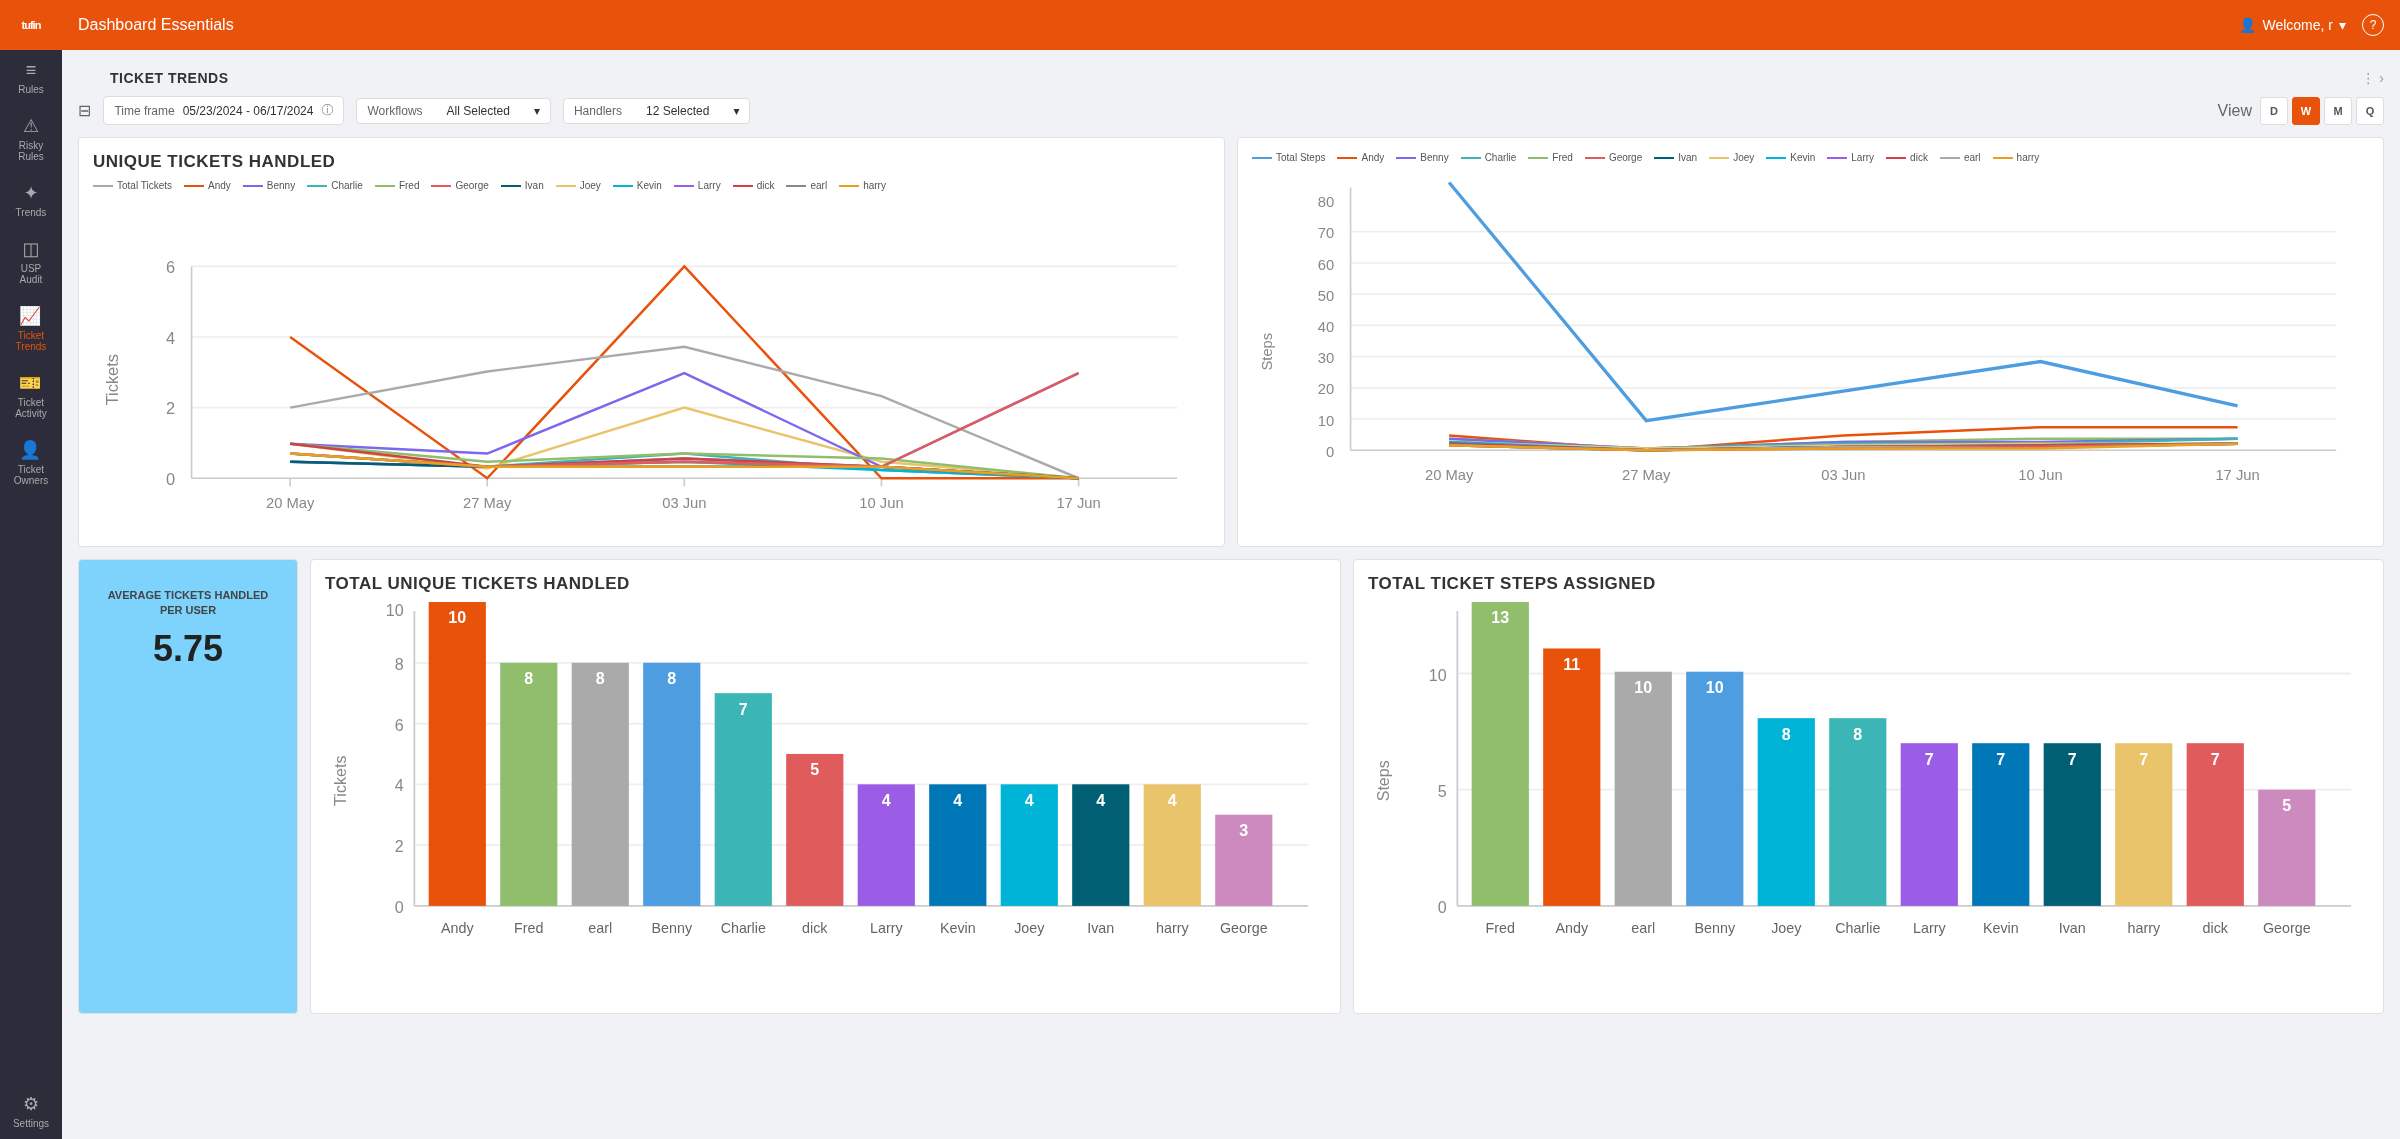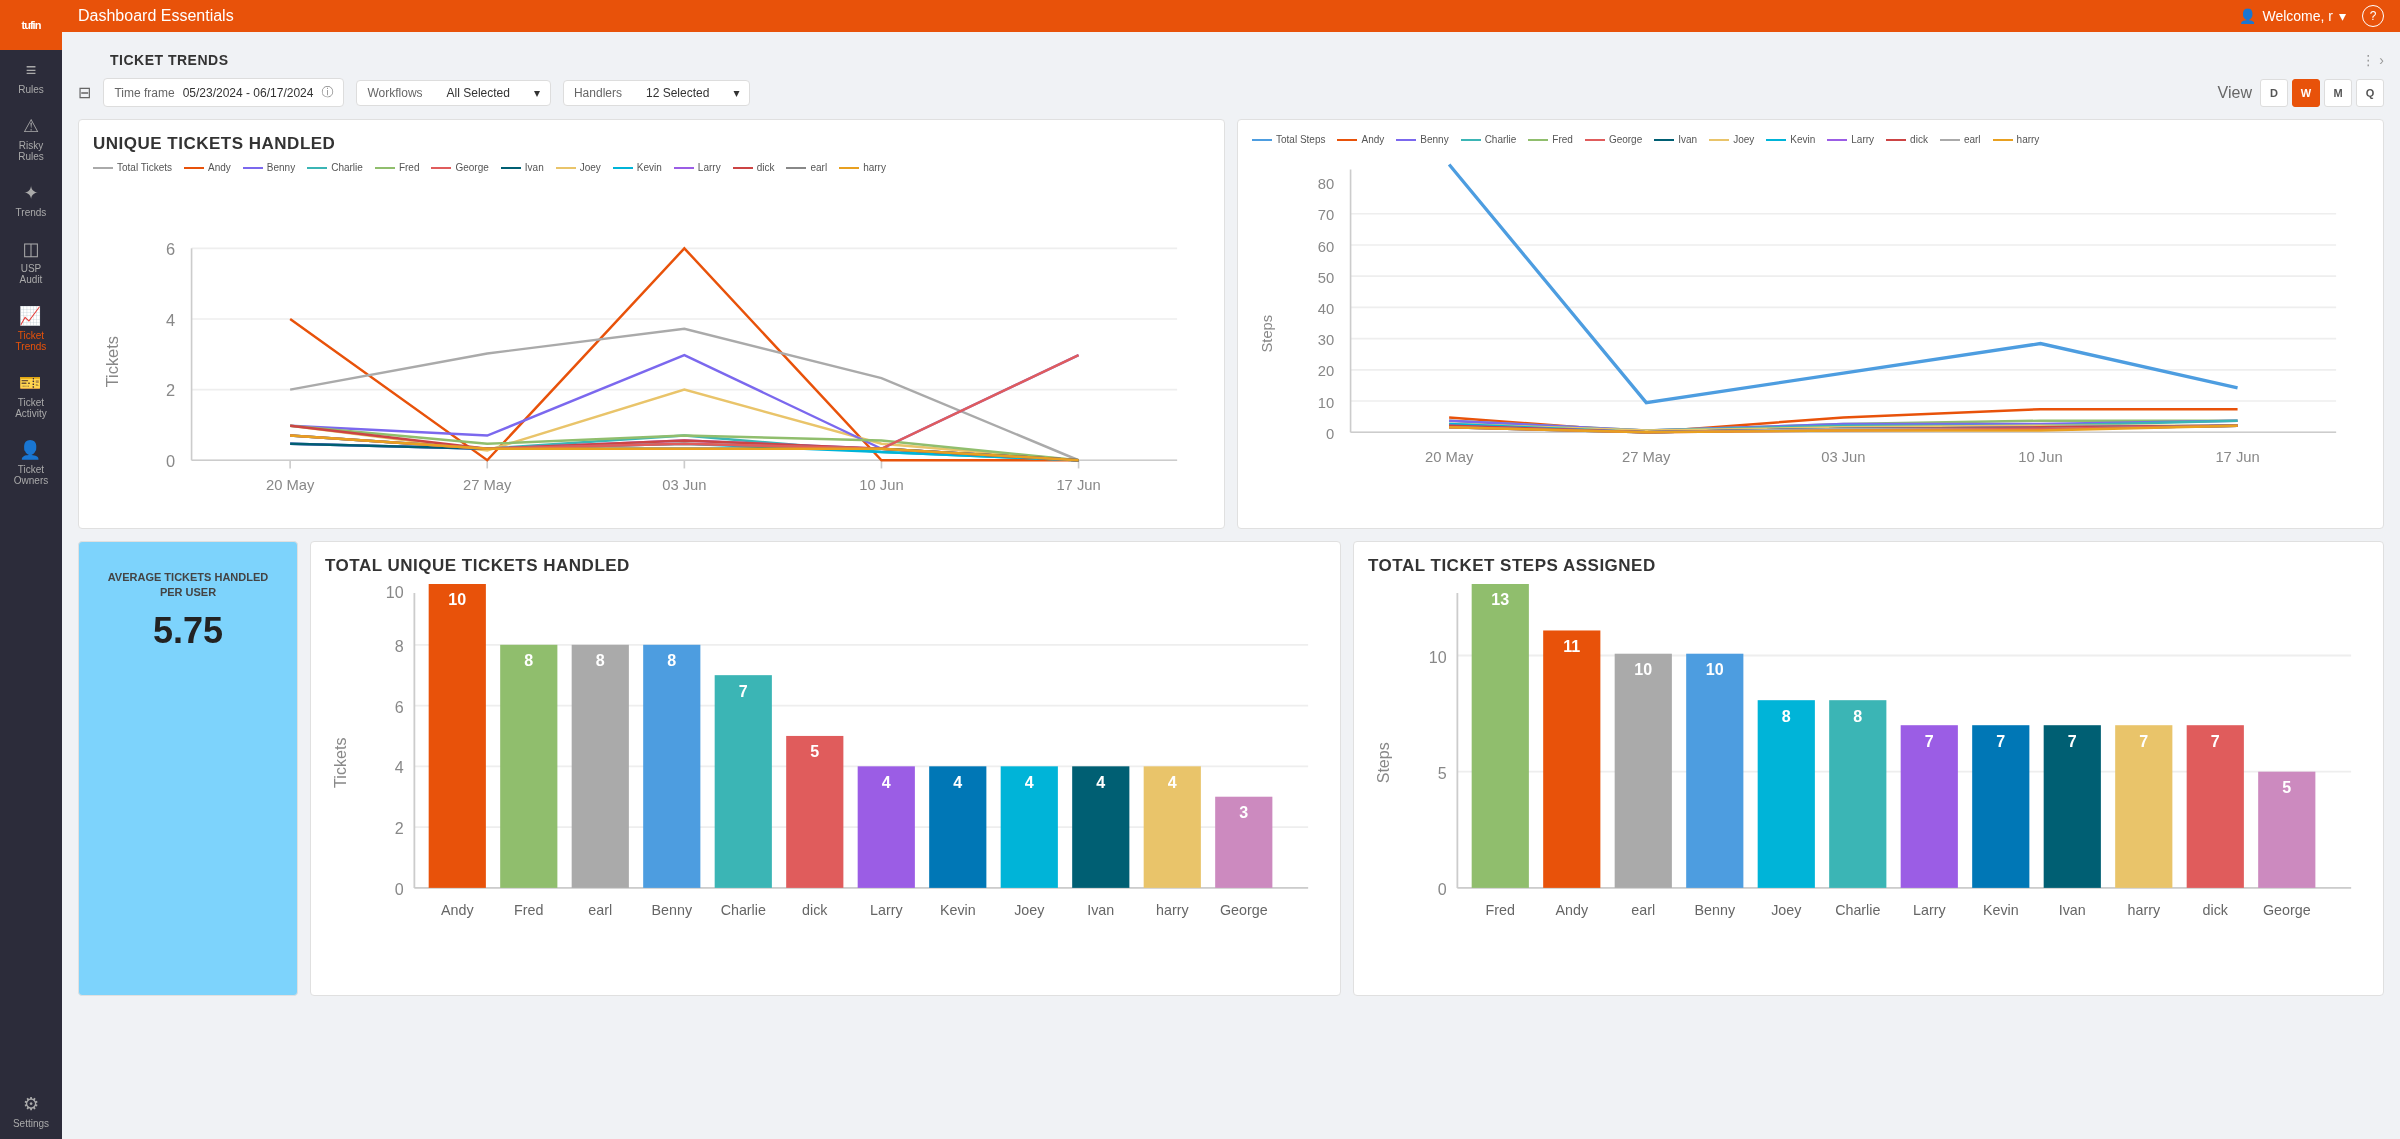--- a/index.html
+++ b/index.html
@@ -39,21 +39,21 @@
     
     .main-container {
       flex: 1;
       display: flex;
       flex-direction: column;
       overflow: hidden;
     }
 
     
     .header {
-      height: 32px;
+      height: 50px;
       background: #e8520a;
       display: flex;
       align-items: center;
       padding: 0 16px;
       color: white;
       font-size: 16px;
       font-weight: 500;
       justify-content: space-between;
       flex-shrink: 0;
     }

